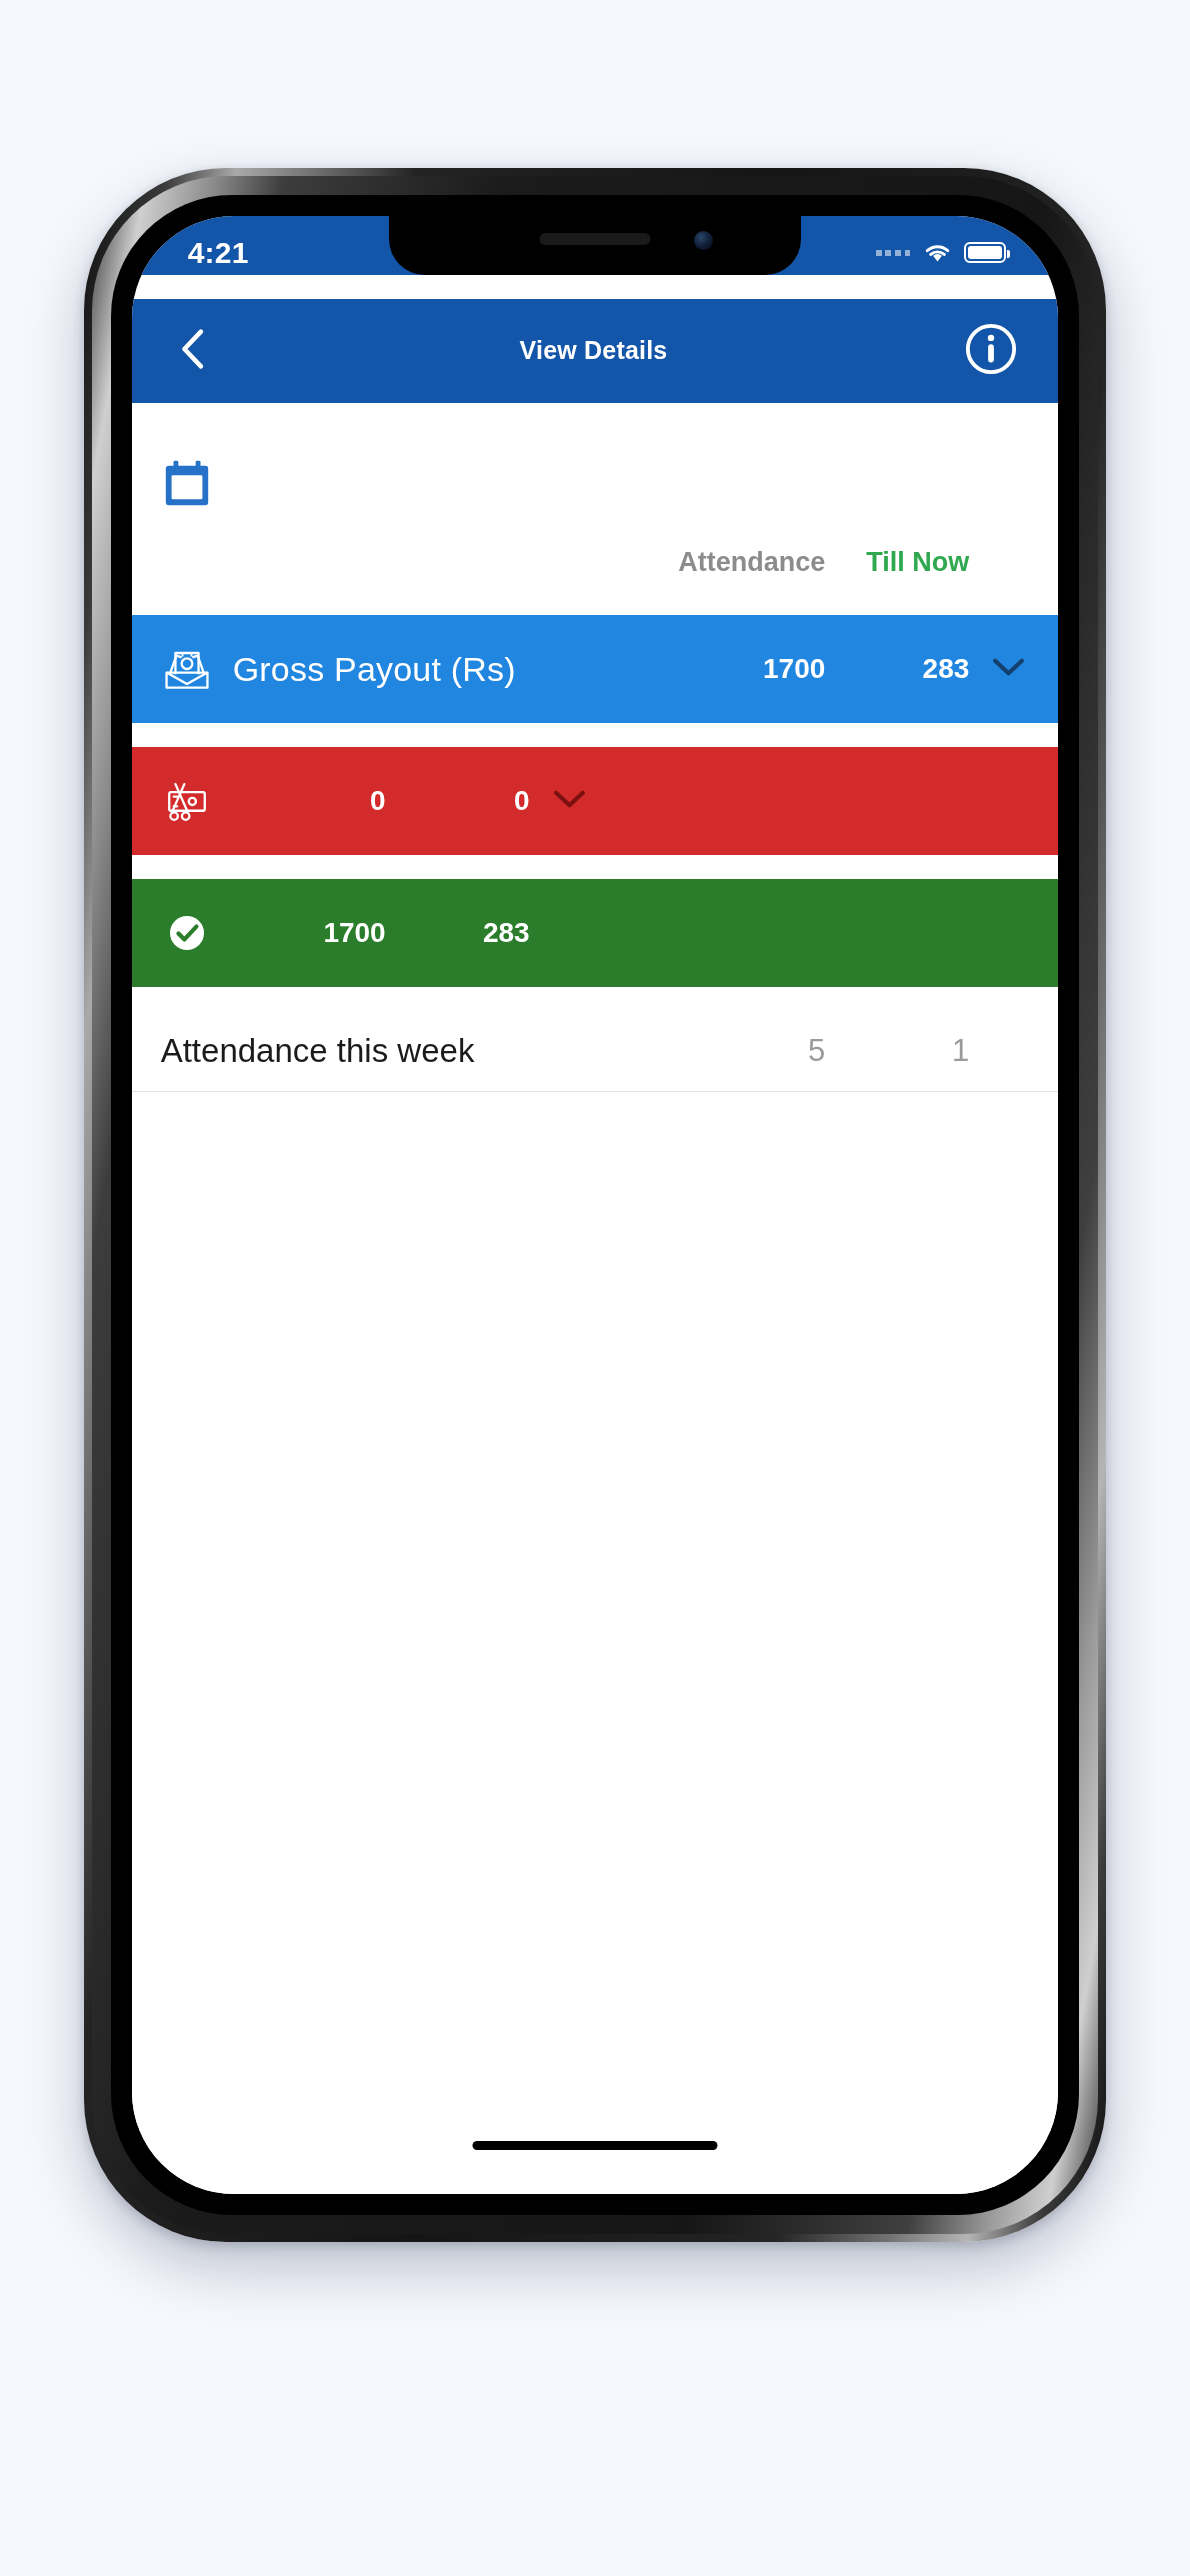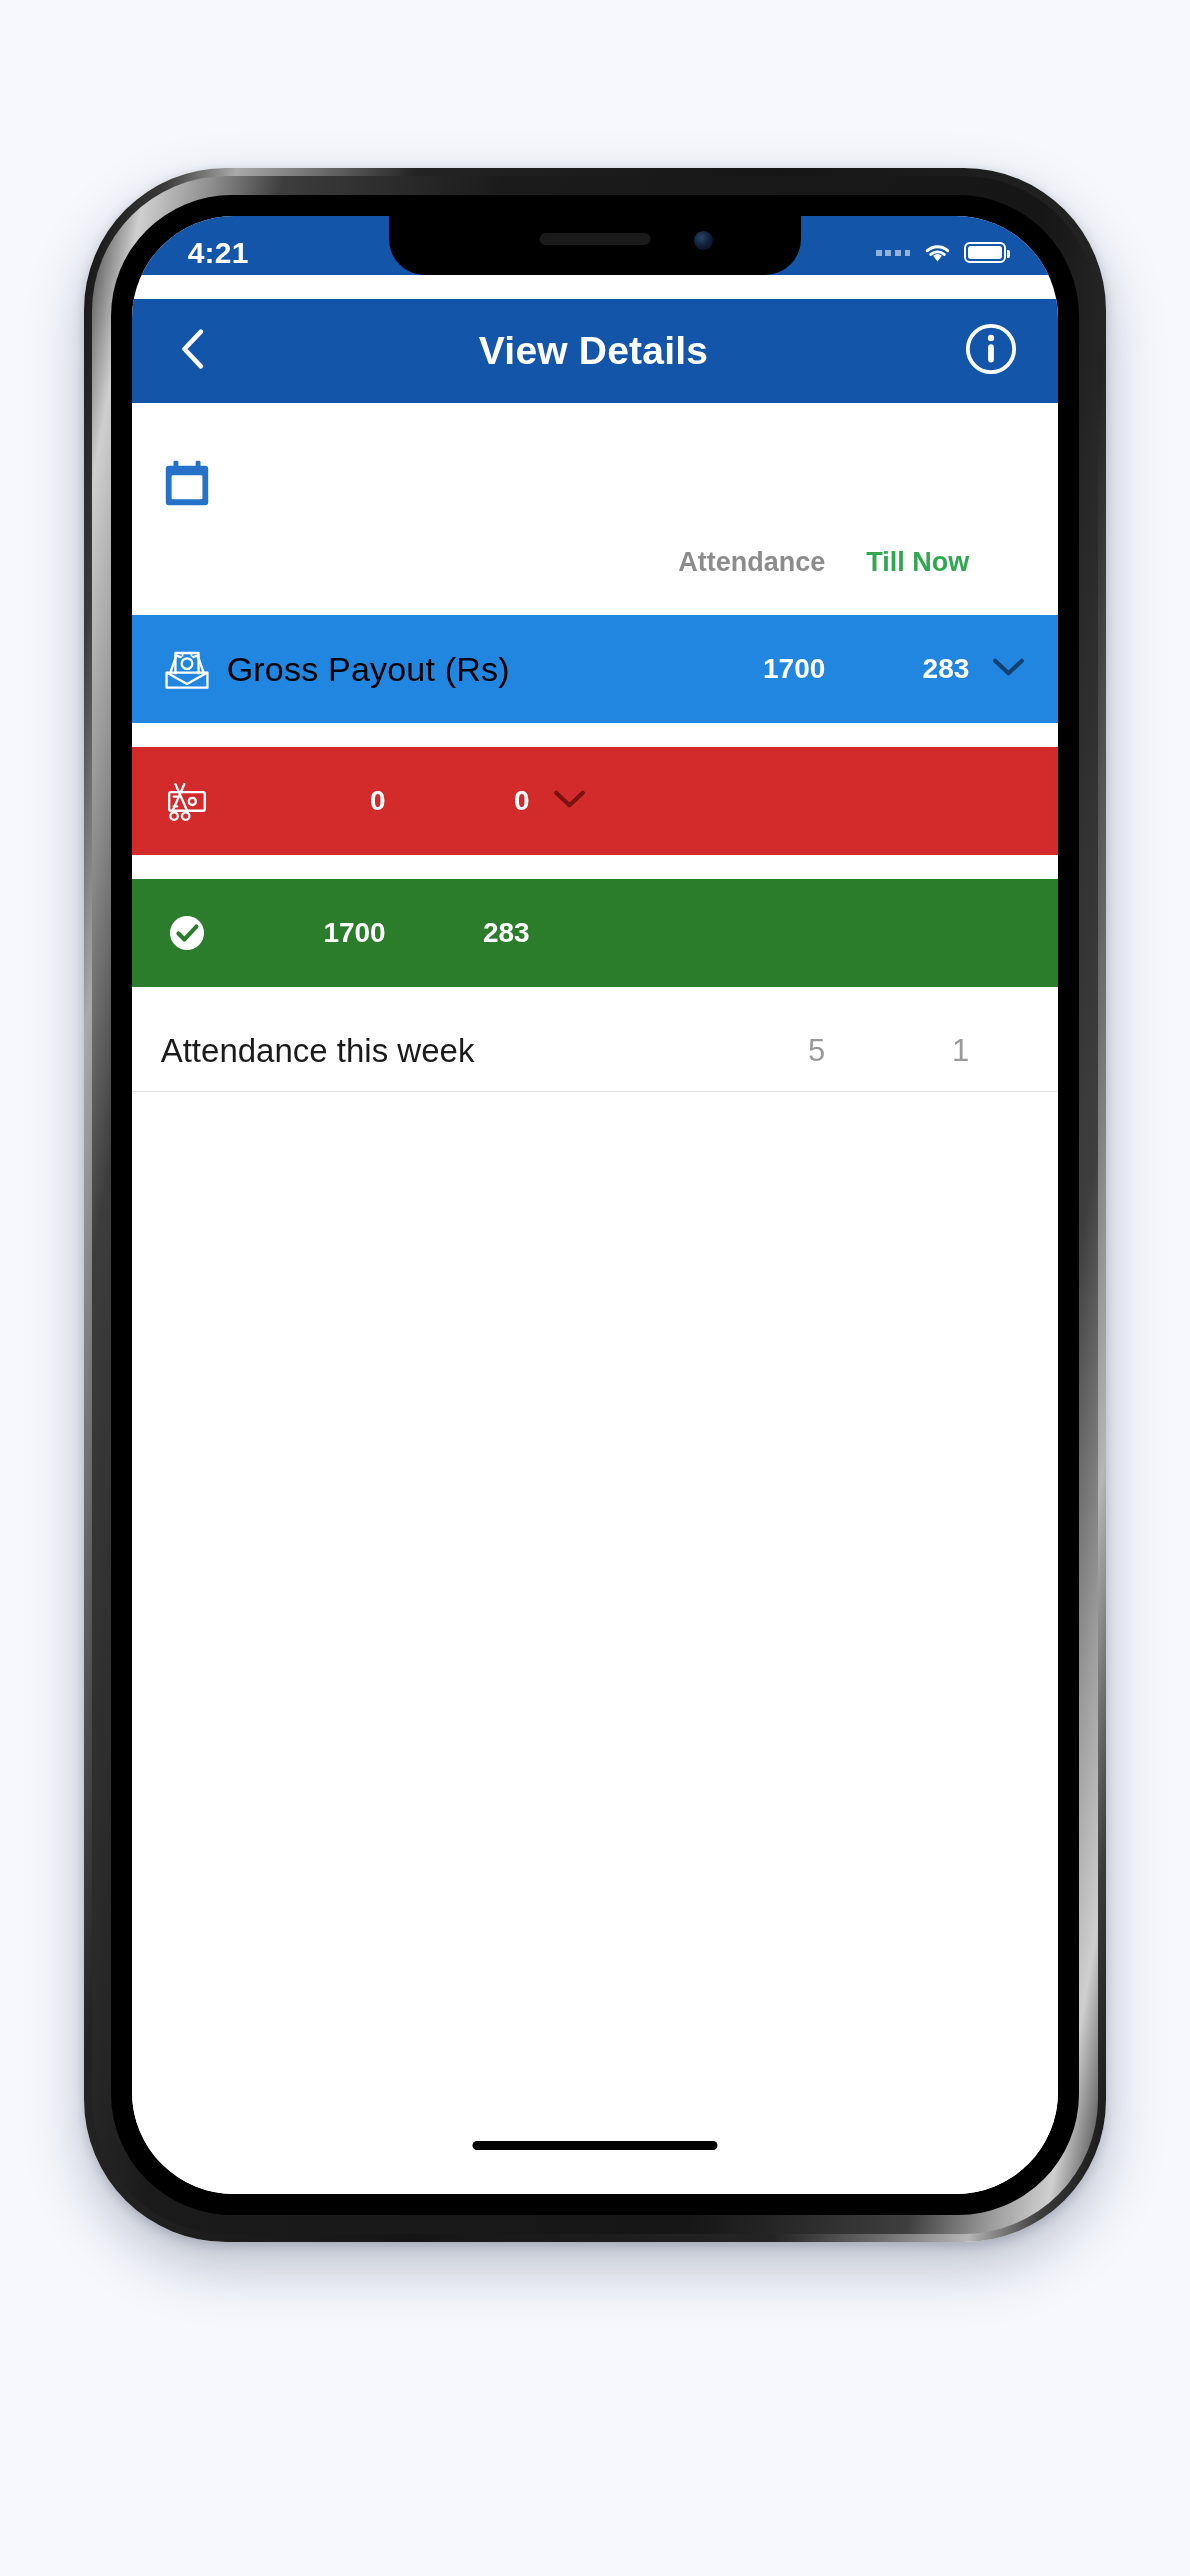--- a/index.html
+++ b/index.html
@@ -92,21 +92,21 @@
     background: #fff; border-radius: 2.9px; display: block;
   }
 
   
   .appbar {
     height: 104px; background: #1355a8;
     display: flex; align-items: center; justify-content: space-between;
     padding: 0 38px 0 35px;
   }
   .appbar-title {
-    color: #fff; font-size: 39px; font-weight: 700; letter-spacing: 0.2px;
+    color: #fff; font-size: 25px; font-weight: 700; letter-spacing: 0.2px;
     position: absolute; left: 0; right: 0; text-align: center; pointer-events: none;
   }
   .appbar-inner { position: relative; width: 100%; height: 100%; display: flex; align-items: center; justify-content: space-between; }
   .back-btn { width: 54px; height: 54px; display: flex; align-items: center; justify-content: center; position: relative; z-index: 2; }
   .info-btn { width: 59px; height: 59px; display: flex; align-items: center; justify-content: center; position: relative; z-index: 2; }
 
   
   .summary {
     background: #fff; padding: 25px 29px 9.6px 29px;
     display: flex; align-items: flex-start; gap: 27px;
@@ -131,22 +131,22 @@
   .ch-tillnow   { color: #2fa84f; width: 144px; }
   .col-head .chev-pad { width: 56px; }
 
   
   .row {
     display: flex; align-items: center;
     height: 108px; padding: 0 33px 0 29px;
   }
   .row .r-icon { width: 52px; height: 52px; flex: 0 0 auto; display:flex; align-items:center; justify-content:center; }
   .row .r-label {
-    color: #000000; font-size: 34px; font-weight: 500;
-    margin-left: 14px; flex: 1 1 auto; letter-spacing: 0.2px;
+    color: #ffffff; font-size: 34px; font-weight: 500;
+    margin-left: 20px; flex: 1 1 auto; letter-spacing: 0.2px;
   }
   .row .r-val {
     color: #fff; font-size: 28px; font-weight: 700; text-align: right;
   }
   .r-val.projected { width: 173px; }
   .r-val.tillnow   { width: 144px; }
   .row .r-chev { width: 56px; display: flex; justify-content: flex-end; align-items: center; }
 
   
   .att-row {

